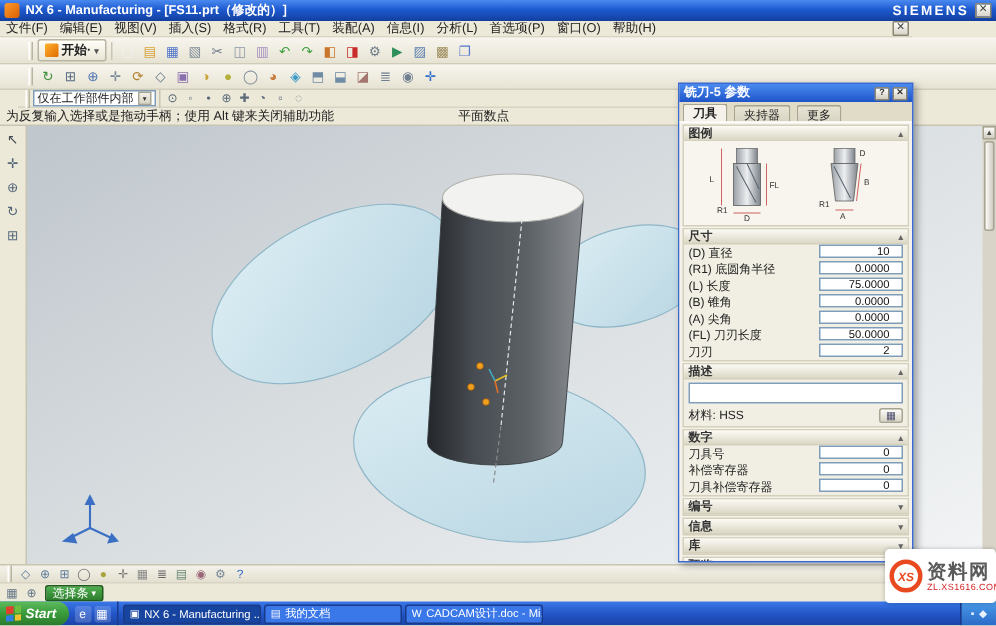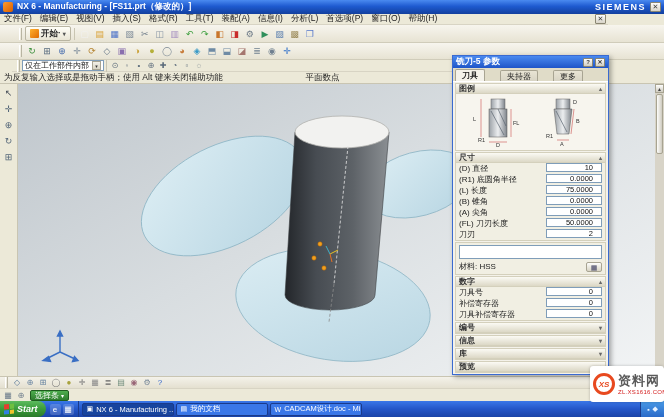--- a/index.html
+++ b/index.html
@@ -98,21 +98,21 @@
     background:linear-gradient(180deg,#4a9be8,#2a6ac8);border-left:1px solid #1a3a8a;color:#e8f2ff;font-size:7px;}
 
   
   .dialog{position:absolute;left:452px;top:55px;width:157px;height:320px;background:#ece9d8;
     border:1px solid #3a6ad0;box-shadow:2px 2px 5px rgba(0,0,0,.35);z-index:10;display:flex;flex-direction:column;}
   .dlg-title{height:12px;background:linear-gradient(180deg,#4a8af0,#1e55c8);color:#fff;
     display:flex;align-items:center;padding:0 3px;gap:2px;font-size:8.5px;font-weight:bold;flex:0 0 auto;}
   .dlg-title .sp{flex:1;}
   .dlg-btn{width:10px;height:9px;background:linear-gradient(#fdfdfb,#d0ccc0);border:1px solid #8a8672;
     color:#333;font-size:6px;line-height:7px;text-align:center;border-radius:1px;}
-  .tabs{display:flex;align-items:flex-end;height:13px;background:#e0dcc8;padding:1px 2px 0;gap:15px;flex:0 0 auto;}
+  .tabs{display:flex;align-items:flex-end;height:13px;background:#e0dcc8;padding:1px 2px 0;gap:4px;flex:0 0 auto;}
   .tab{padding:0 6px;height:11px;line-height:11px;font-size:8px;border:1px solid #a8a492;border-bottom:none;
     border-radius:2px 2px 0 0;background:linear-gradient(#e8e4d4,#d8d4c4);}
   .tab.active{background:#f4f2ea;height:12px;font-weight:bold;}
   .dlg-body{flex:1;background:#f4f2ea;border-top:1px solid #fff;padding:1px 2px;overflow:hidden;}
   .group{border:1px solid #d4d0bc;margin-bottom:1px;background:#f1efe3;}
   .ghead{height:10px;display:flex;align-items:center;justify-content:space-between;padding:0 3px;
     background:linear-gradient(#fbfaf4,#dcd8c6);border-bottom:1px solid #d4d0bc;font-size:8px;font-weight:bold;color:#333;}
   .ghead .chev{font-size:6px;color:#666;}
   .frow{display:flex;align-items:flex-start;justify-content:space-between;padding:0 3px;height:11px;}
   .flabel{font-size:8px;color:#222;white-space:nowrap;}
@@ -549,20 +549,24 @@
 
             <div class="frow">
               <span class="flabel">刀刃</span>
               <span class="finput">2</span>
             </div>
 
         </div>
       </div>
 
       <div class="group">
+        <div class="ghead">
+          <span>描述</span>
+          <span class="chev">▴</span>
+        </div>
         <div class="desc-box"></div>
         <div class="mat-row">
           <span class="mat-label">材料: HSS</span>
           <span class="mini-btn">▦</span>
         </div>
       </div>
 
       <div class="group">
         <div class="ghead">
           <span>数字</span>

